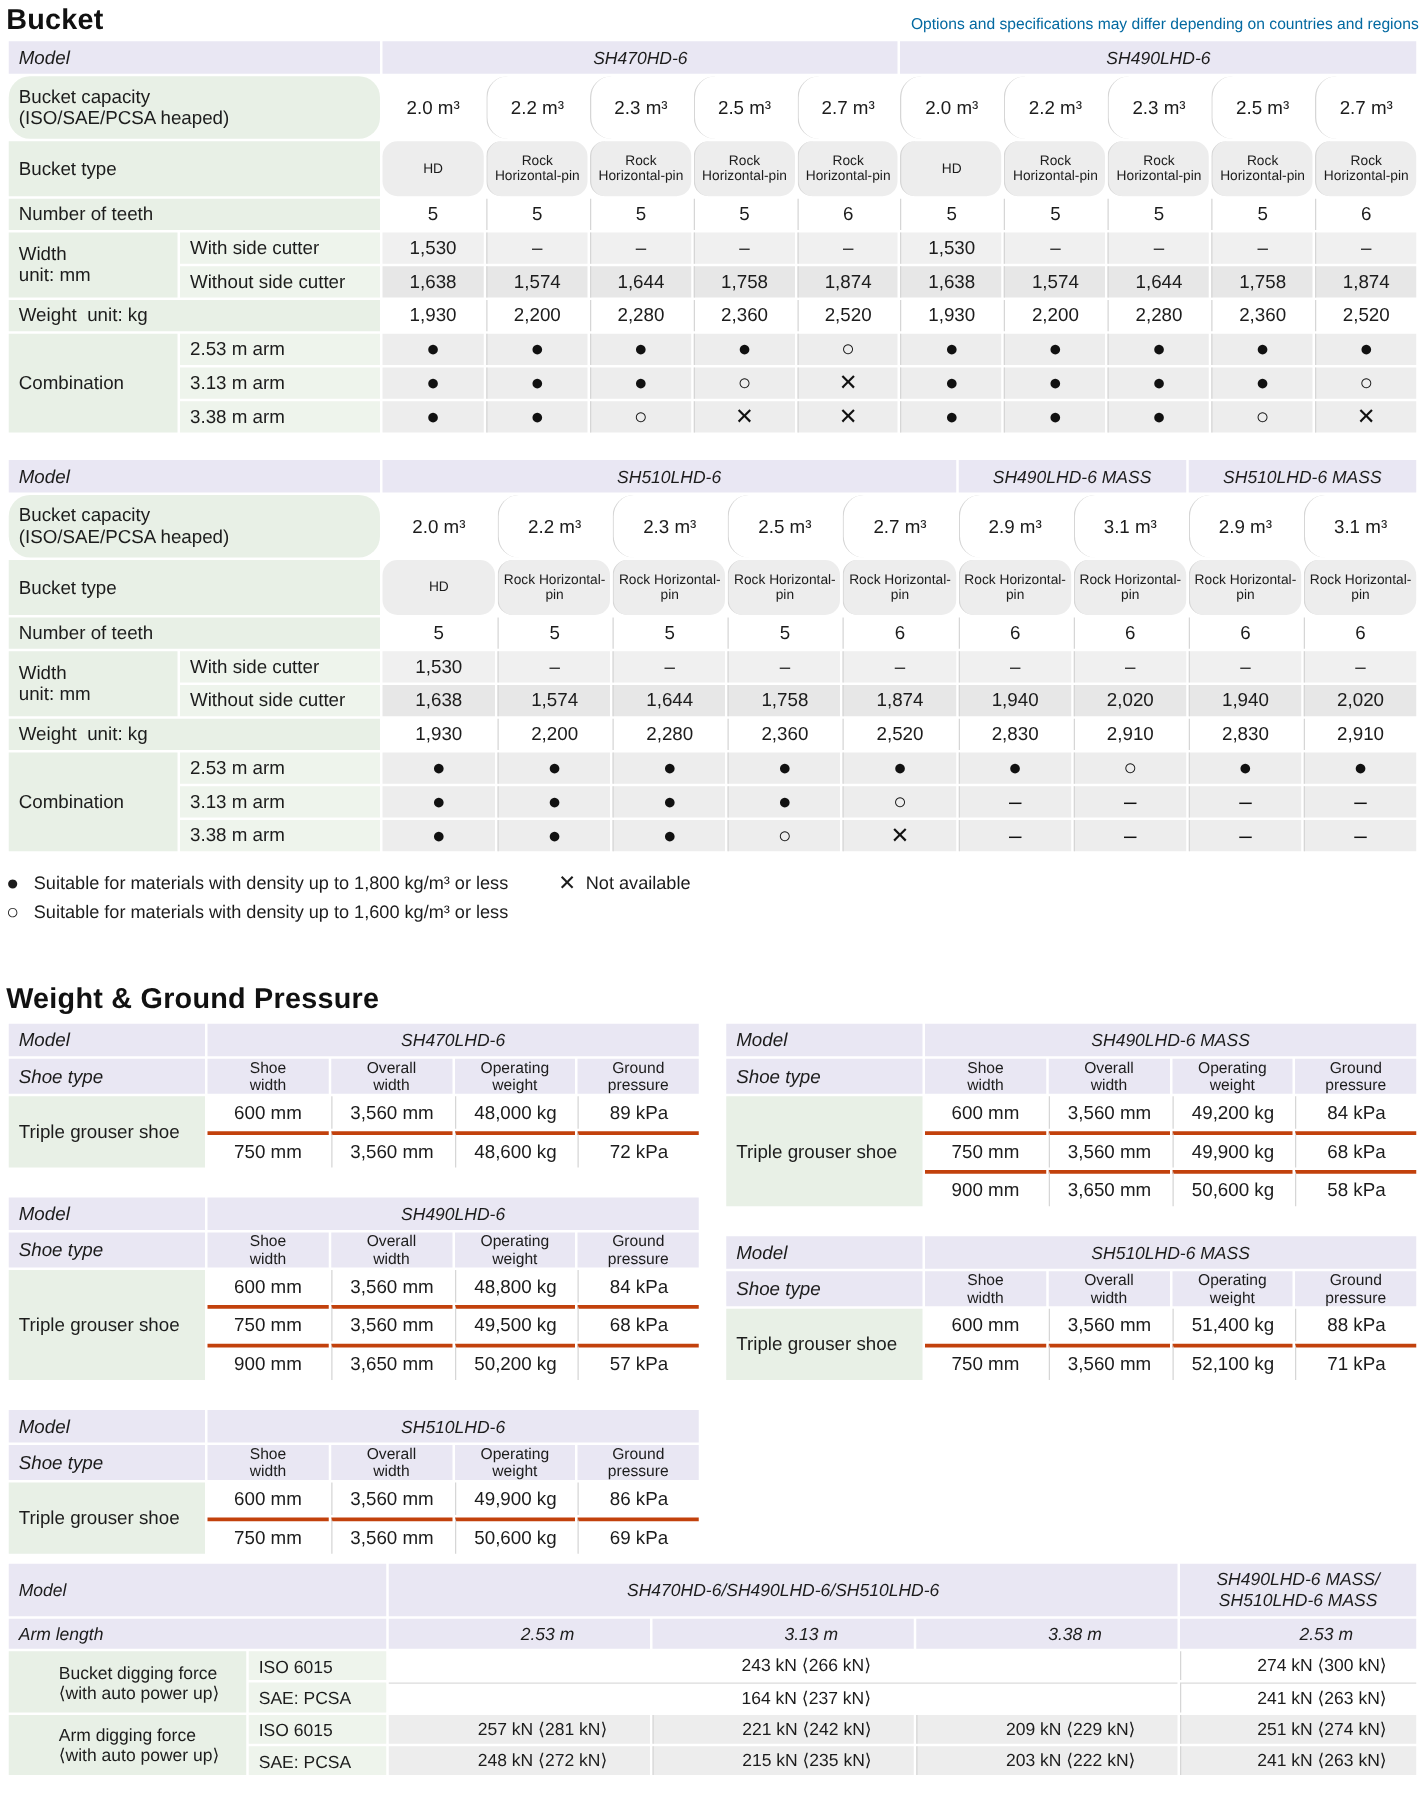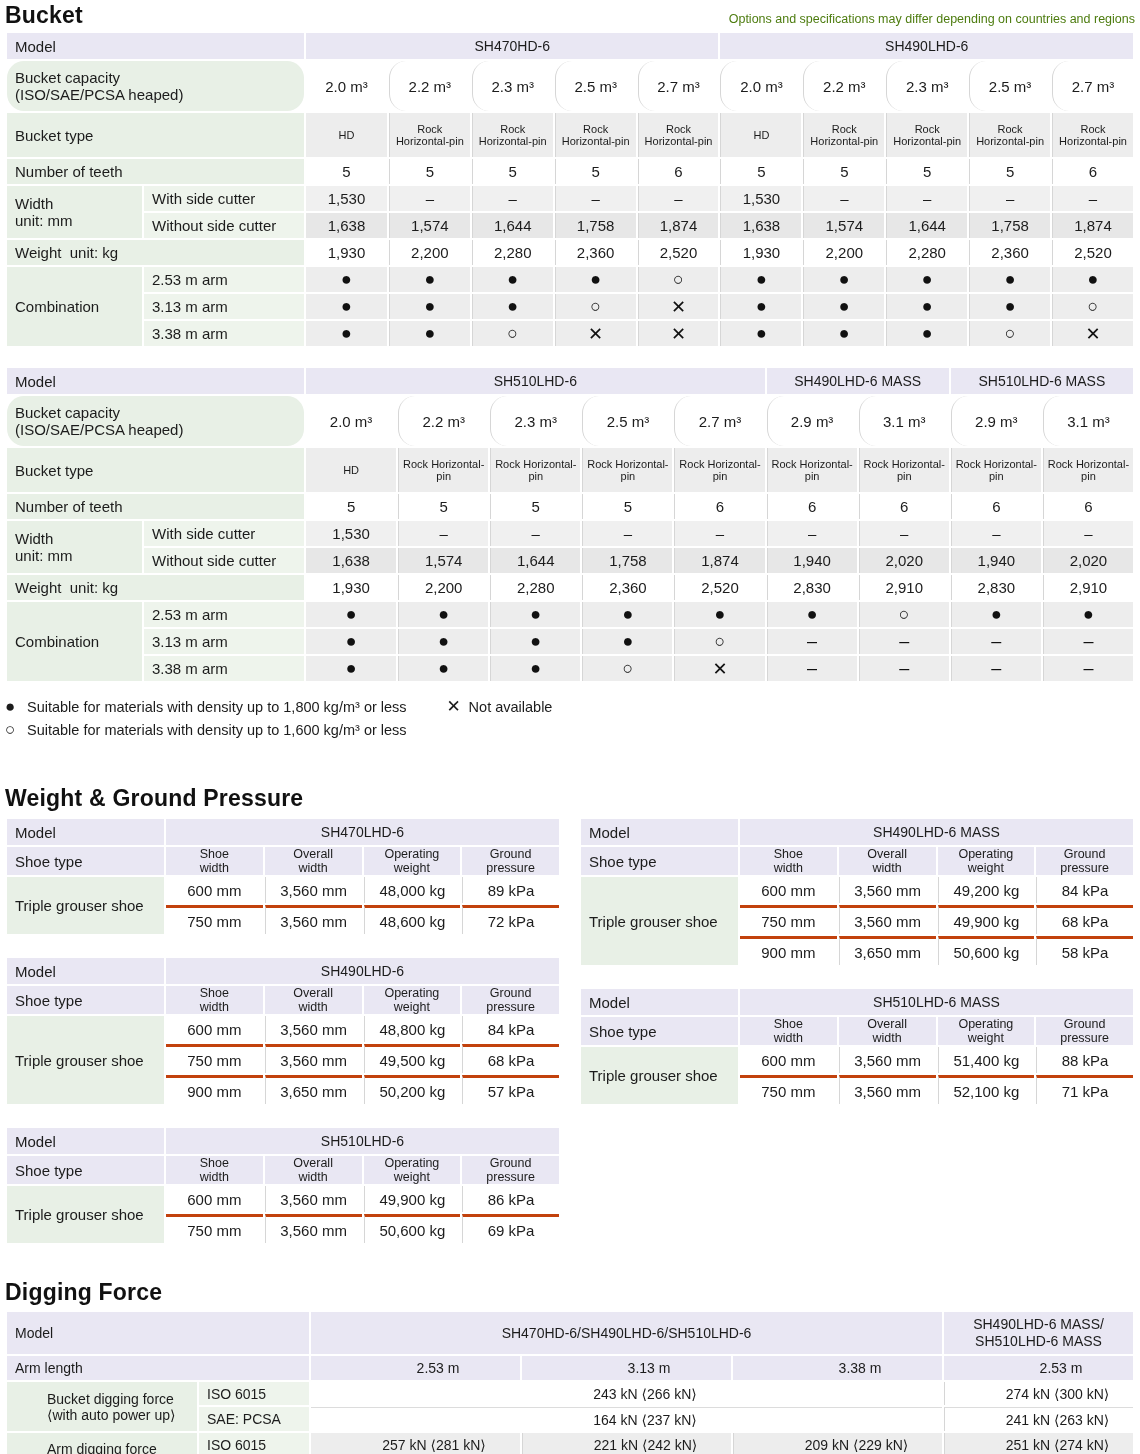--- a/index.html
+++ b/index.html
@@ -6,40 +6,40 @@
   body {
     width:1140px;
     font-family:"Liberation Sans","DejaVu Sans",sans-serif;
     color:#1c1c1c;
     -webkit-font-smoothing:antialiased;
   }
   .page {padding:2px 5px 0 5px;}
 
   .topbar {display:flex; justify-content:space-between; align-items:flex-end; height:27px;}
   .sec-title {font-size:23px; font-weight:bold; color:#111; letter-spacing:0.2px;}
-  .note {font-size:12.5px; color:#4d7c0f; padding-bottom:3px;}
+  .note {font-size:12.5px; color:#0369a1; padding-bottom:3px;}
 
   table {border-collapse:separate; border-spacing:2px; table-layout:fixed; width:100%;}
   th,td {padding:0 3px; font-weight:normal; text-align:center; vertical-align:middle; overflow:hidden; font-size:15px;}
   th.lab {text-align:left; padding-left:8px;}
   .pre {white-space:pre-line;}
 
-  .lav {background:#e9e7f3;}
+  .lav {background:#e9e7f3;font-style:italic;}
   .grn {background:#e8f0e6;}
   .grn2 {background:#eef4ec;}
   td.d {background:#fff;}
   td.d + td.d {border-left:1px solid #d6d6d6;}
 
   
   .bt {margin-top:2px;}
   .bt tr.h-model > * {height:26px;}
   .bt tr.h-model td {font-size:14px;}
   .bt tr.h-cap > * {height:50px;border-radius:17px;}
   .bt tr.h-type > * {height:44px;}
-  .bt tr.h-type td.d {font-size:11px; line-height:12px; padding:0 1px;}
+  .bt tr.h-type td.d {font-size:11px; line-height:12px; padding:0 1px;border-radius:12px;}
   .bt tr.h-std > * {height:25px;}
   tr.gray  td.d {background:#ededed;}
   tr.gray1 td.d {background:#f0f0f0;}
   tr.gray2 td.d {background:#e7e7e7;}
   tr.marks td.d {font-size:18px; color:#111;}
   .mt2 {margin-top:18px;}
 
   
   .legend {display:flex; margin-top:12px; font-size:14.5px;}
   .legend .sym {display:inline-block; width:22px; font-size:17px;}
@@ -538,23 +538,20 @@
               <td class="d">3,560 mm</td>
               <td class="d">52,100 kg</td>
               <td class="d">71 kPa</td>
             </tr>
       </tbody>
         </table>
 
     </div>
   </div>
 
-  <div class="h2row tight">
-    <div class="sec-title">Digging Force</div>
-  </div>
 
   <table class="dig">
     <colgroup>
       <col style="width:190px">
         <col style="width:110px">
       <col style="width:209px">
         <col style="width:209px">
         <col style="width:209px">
     </colgroup>
     <tbody>

